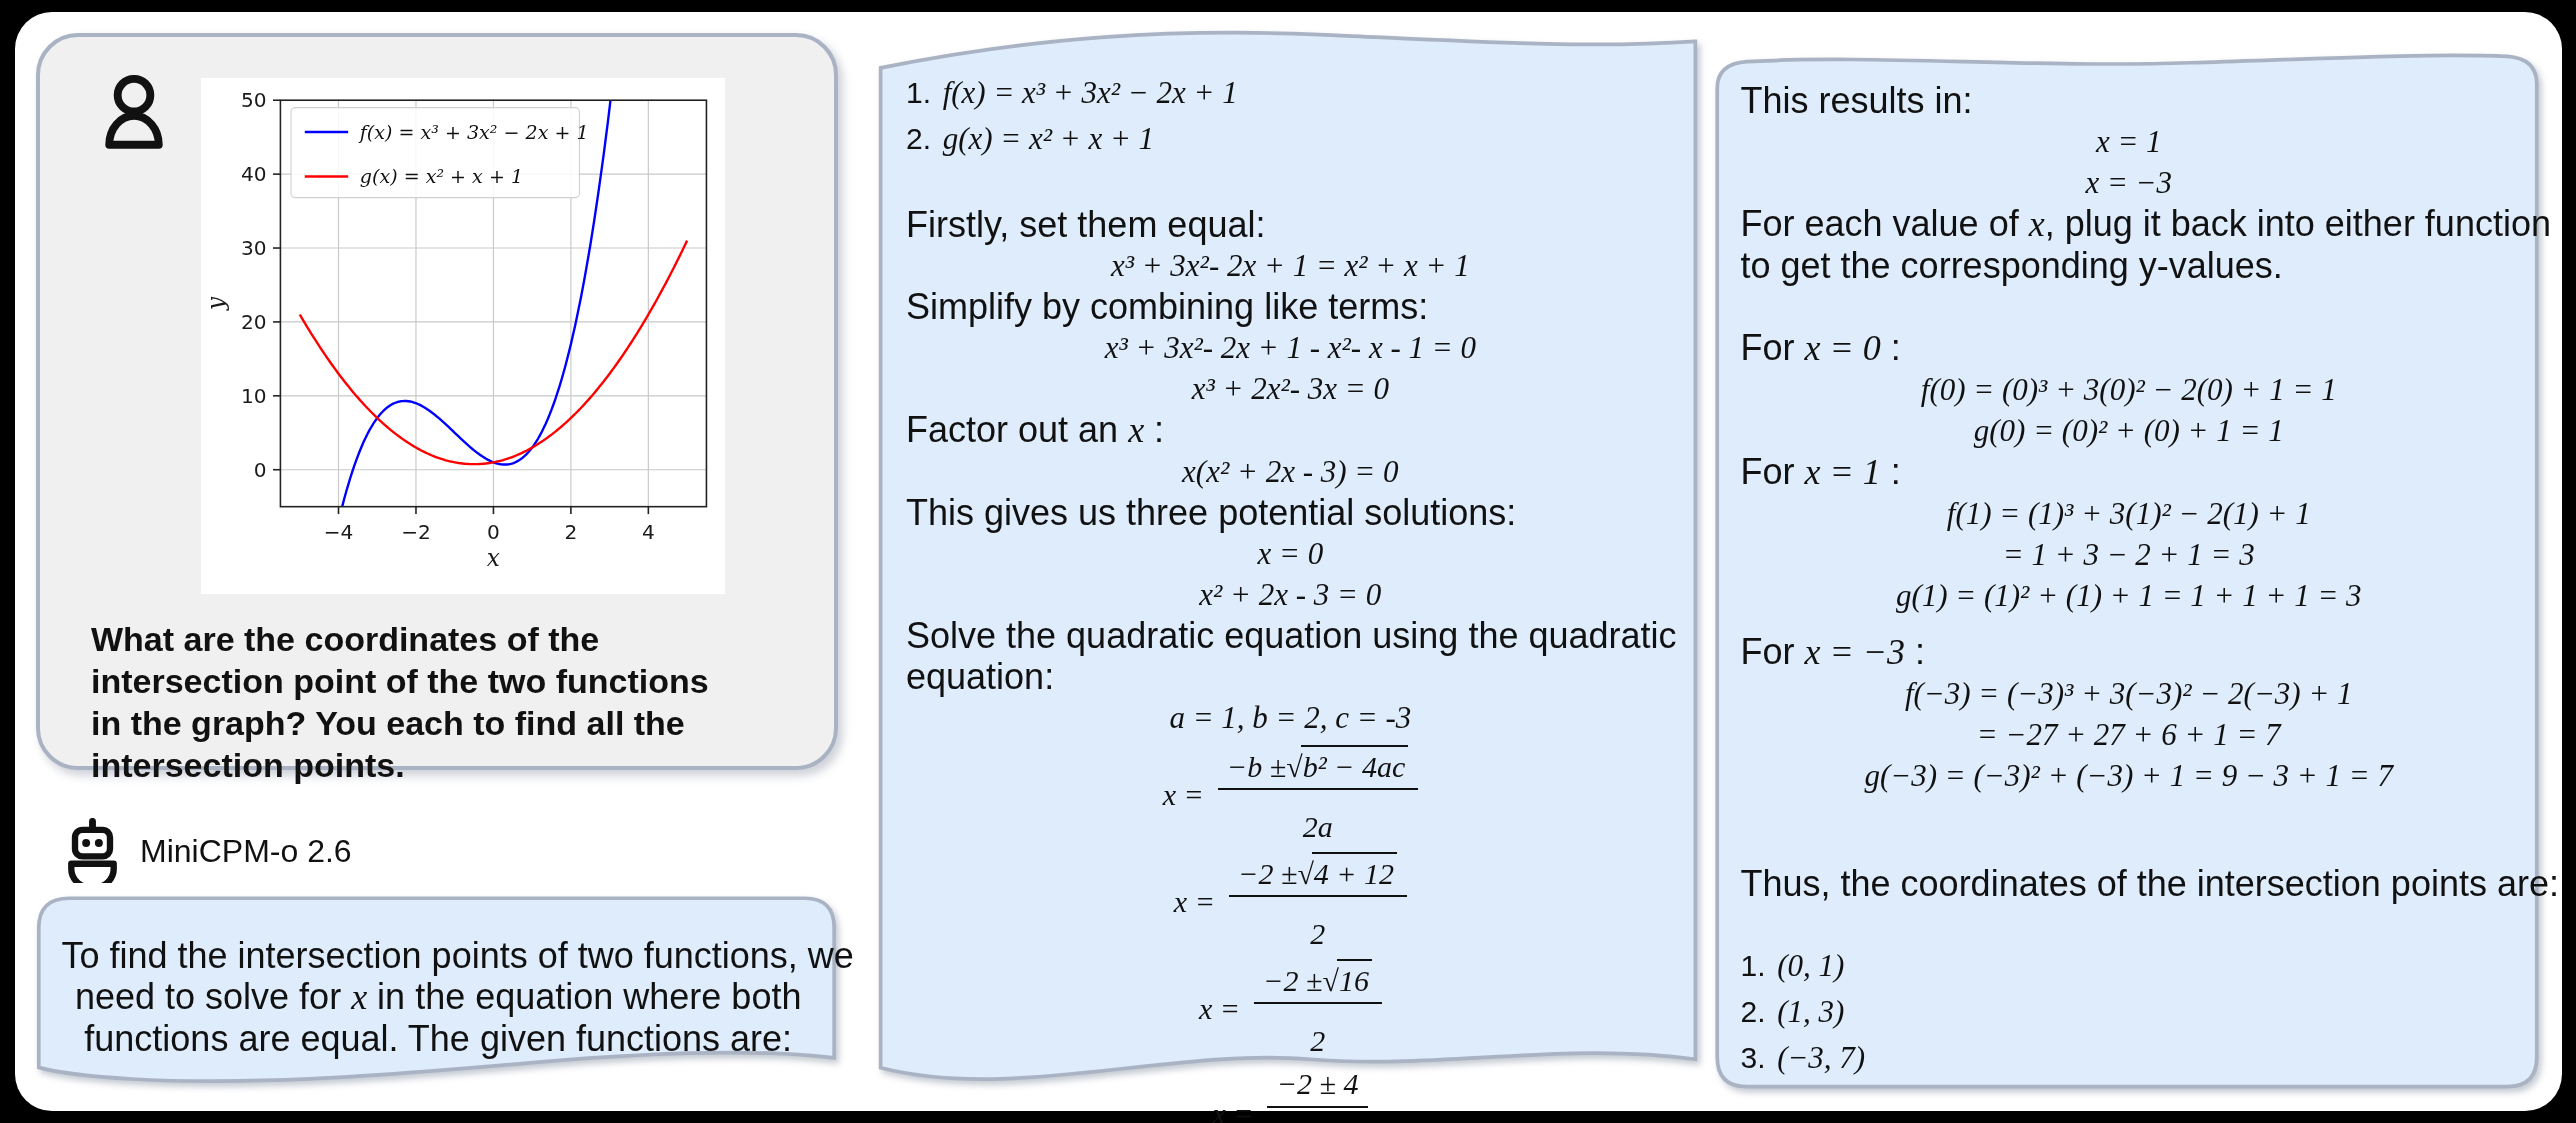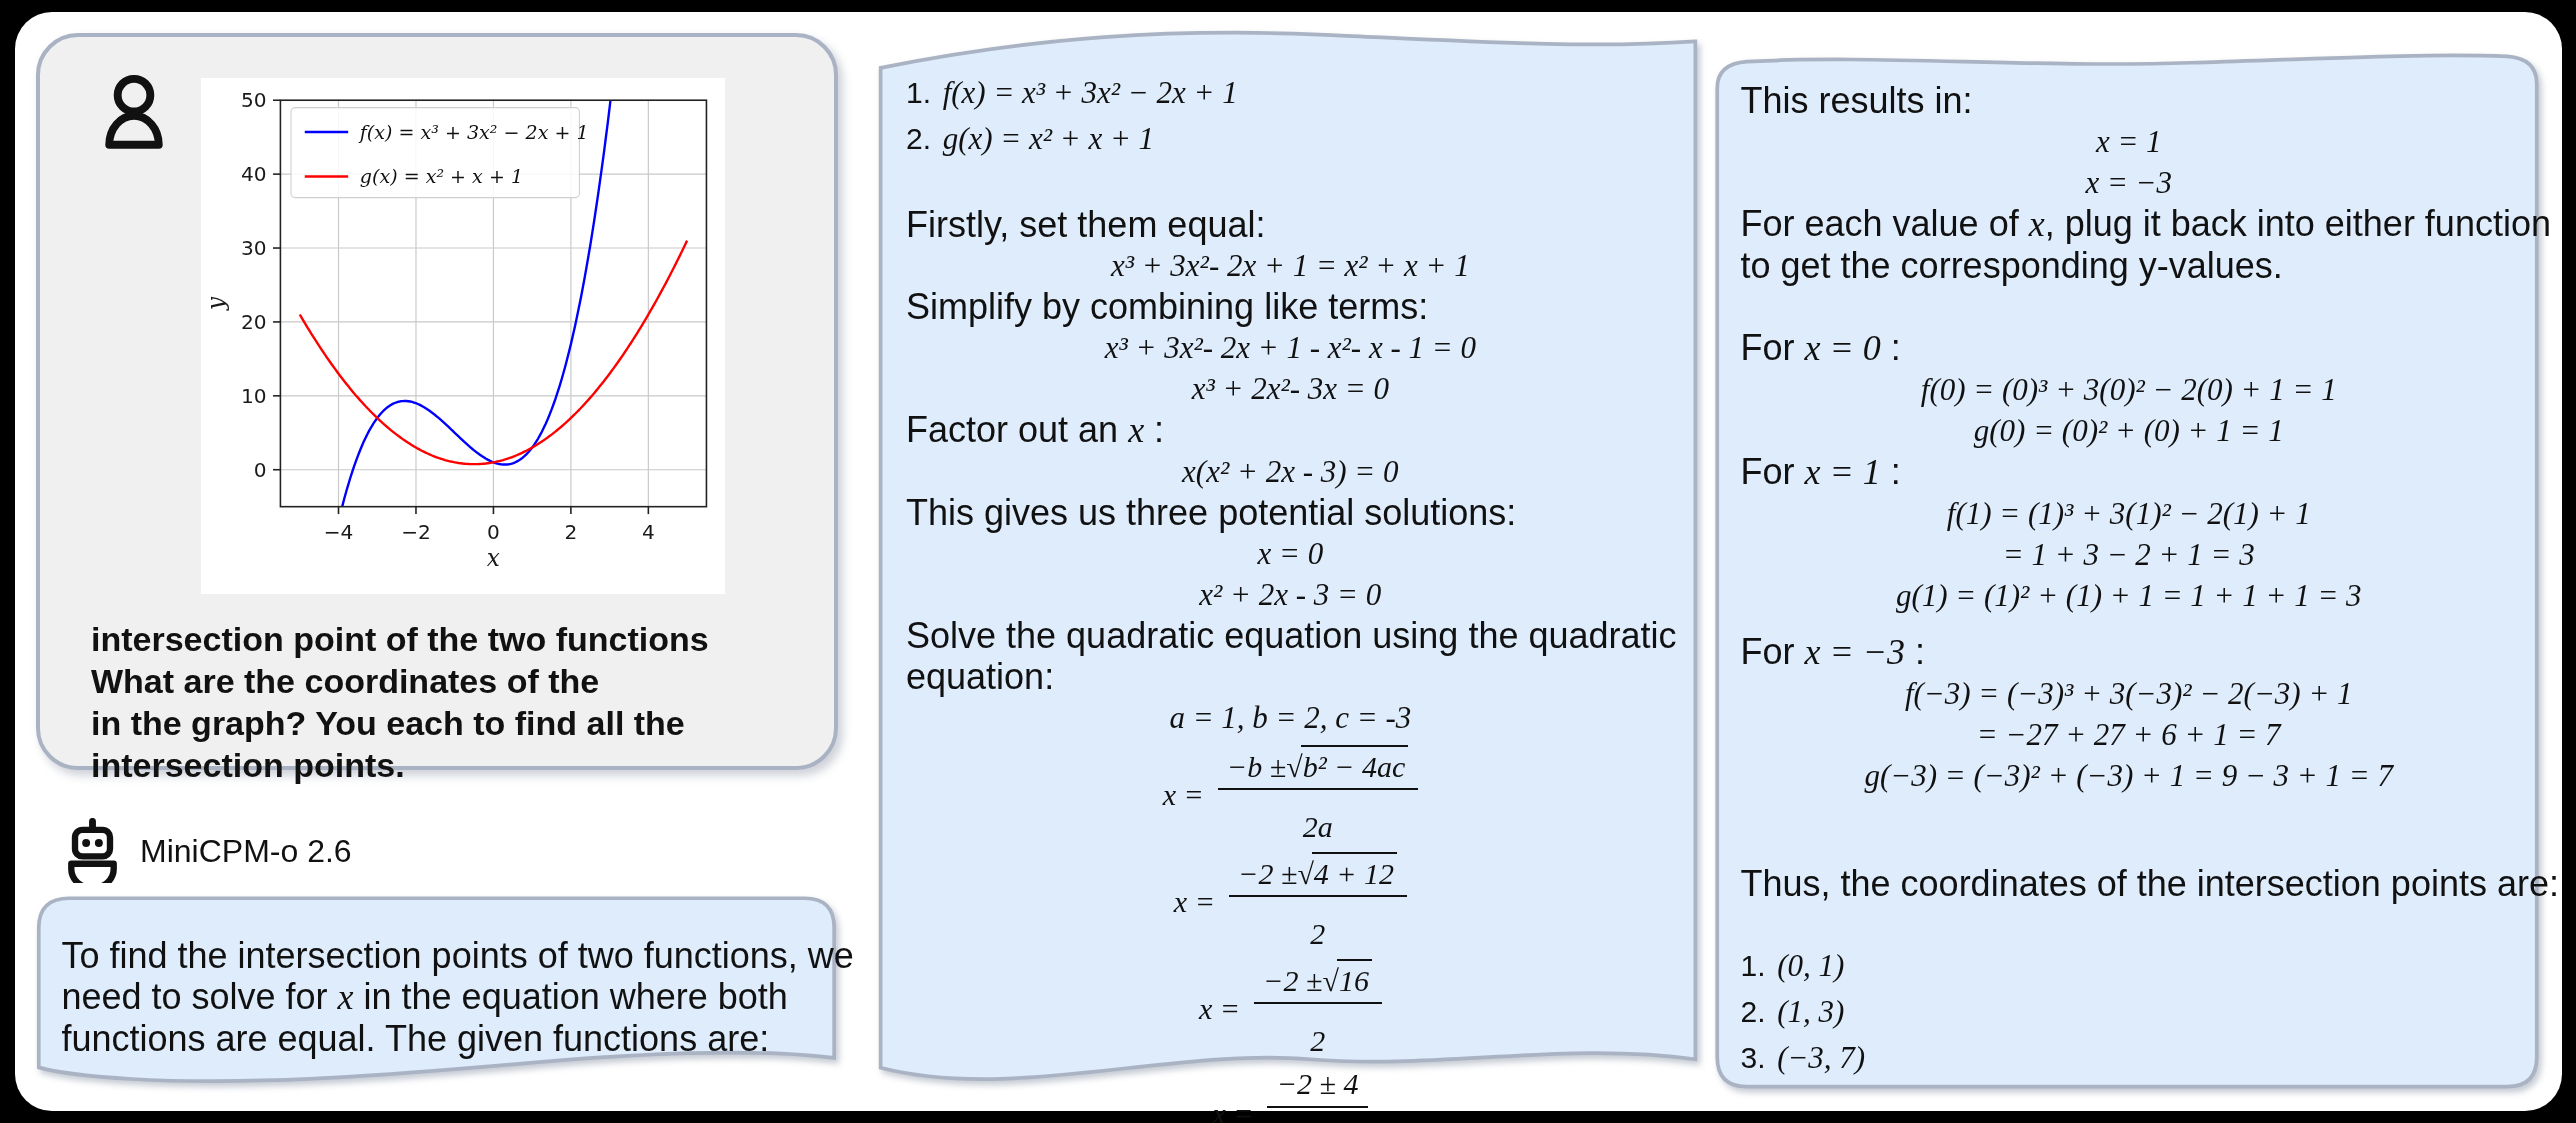--- a/index.html
+++ b/index.html
@@ -17,21 +17,21 @@
   .question{position:absolute;left:51px;top:581px;width:752px;font-weight:bold;font-size:34px;line-height:42px;}
   .model-row{position:absolute;left:51px;top:806px;display:flex;align-items:center;gap:21px;}
   .model-name{font-weight:normal;font-size:32px;}
 
   
   .bubble{position:absolute;}
   .bubble>svg.shape{position:absolute;left:0;top:0;filter:drop-shadow(3.2px 4.2px 3.2px rgba(125,135,155,.45));}
   .bubble>.content{position:relative;}
 
   .intro-bubble{left:21px;top:882px;width:802px;height:204px;}
-  .intro-bubble .content{padding:41px 23px 0 25.4px;font-size:30px;line-height:41px;}
+  .intro-bubble .content{padding:41px 23px 0 25.4px;font-size:30px;line-height:41px;text-align:center;}
 
   .middle-strip{left:861px;top:4.2px;width:824px;height:1093px;}
   .middle-strip .content{padding:54px 25.4px 0 30px;}
 
   .right-panel{left:1699px;top:37px;width:826px;height:1044px;}
   .right-panel .content{padding:31px 23px 0 26.5px;}
 
   
   .lbl{font-size:36px;line-height:41px;white-space:nowrap;}
   .eq{font-family:"Liberation Serif",serif;font-style:italic;font-size:31px;line-height:41px;text-align:center;white-space:nowrap;}
@@ -113,22 +113,22 @@
           <text transform="translate(44 426) rotate(-90)" text-anchor="middle" font-size="44" font-family="&quot;DejaVu Serif&quot;,serif" font-style="italic" fill="#1a1a1a">y</text>
           <rect x="170" y="56" width="545" height="170" fill="#ffffff" fill-opacity="0.85" stroke="#cfcfcf" stroke-width="2" rx="8"></rect>
           <line x1="196" y1="102" x2="278" y2="102" stroke="#0000ff" stroke-width="4.5"></line>
           <text x="300" y="115" font-size="36" font-family="&quot;DejaVu Serif&quot;,serif" font-style="italic" fill="#111">f(x) = x³ + 3x² − 2x + 1</text>
           <line x1="196" y1="186" x2="278" y2="186" stroke="#ff0000" stroke-width="4.5"></line>
           <text x="300" y="199" font-size="36" font-family="&quot;DejaVu Serif&quot;,serif" font-style="italic" fill="#111">g(x) = x² + x + 1</text>
         </svg>
     </div>
 
     <div class="question">
+      <div>What are the coordinates of the</div>
       <div>intersection point of the two functions</div>
-      <div>What are the coordinates of the</div>
       <div>in the graph? You each to find all the</div>
       <div>intersection points.</div>
     </div>
   </div>
 
   <div class="model-row">
     <span>
       <svg width="53" height="65" viewBox="0 0 100 122" fill="none">
         <line x1="50" y1="6" x2="50" y2="20" stroke="#111" stroke-width="13" stroke-linecap="round"></line>
         <rect x="17" y="22" width="66" height="50" rx="14" stroke="#111" stroke-width="12"></rect>

